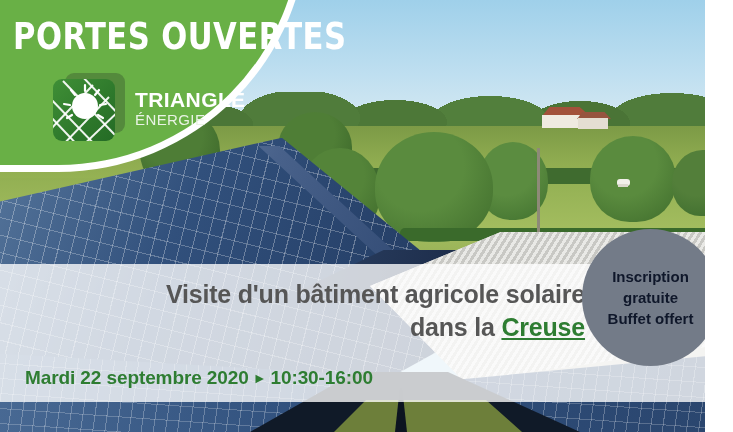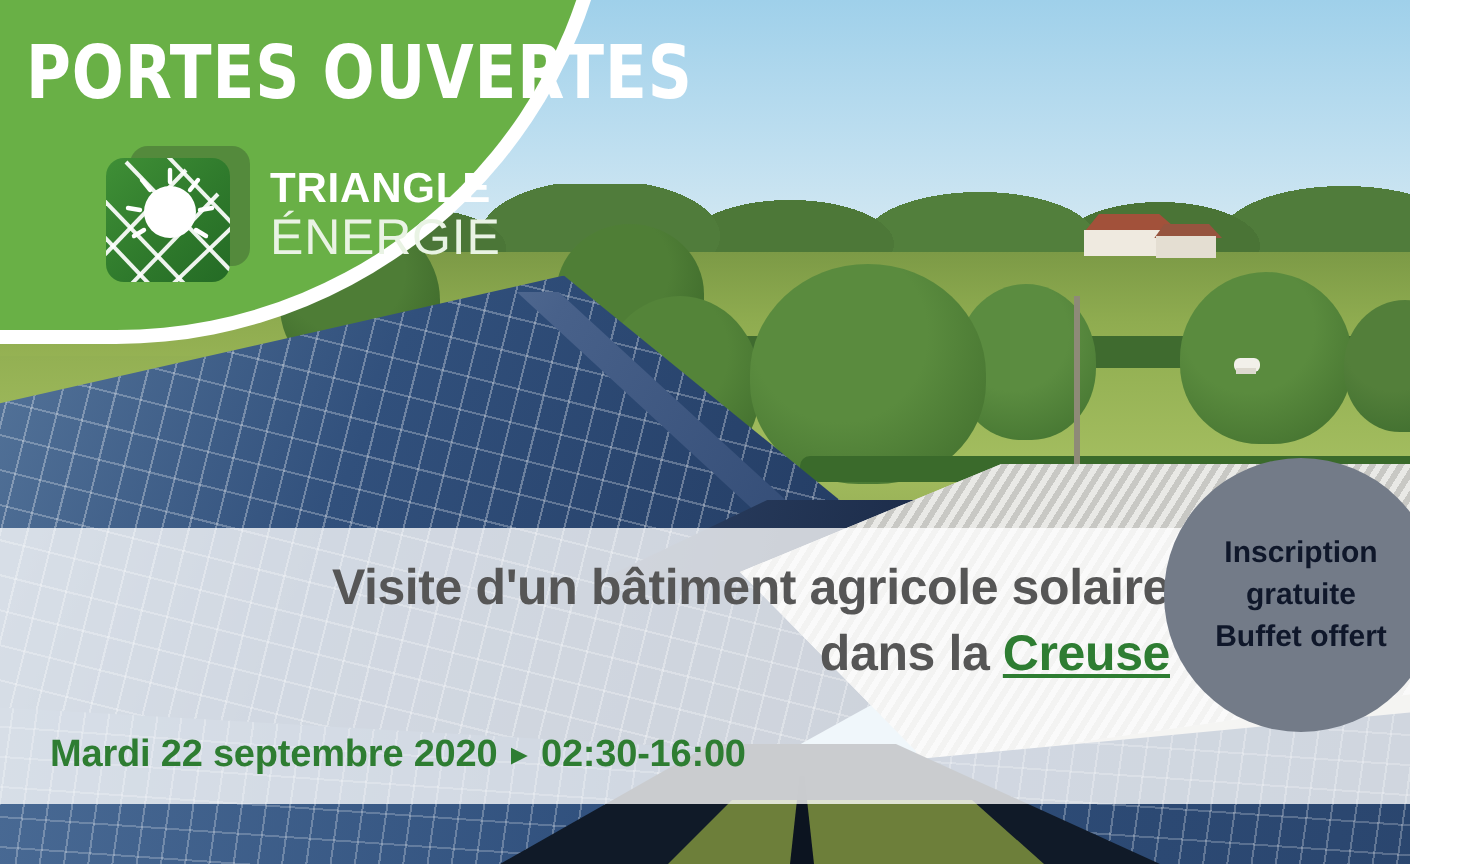--- a/index.html
+++ b/index.html
@@ -290,25 +290,26 @@
   }
   .logo-mark svg { position: absolute; left: 0; top: 6px; }
 
   .logo-text { line-height: 1; padding-bottom: 3px; }
   .logo-text .l1 {
     display: block;
     color: #ffffff;
     font-size: 21px;
     font-weight: 700;
     letter-spacing: 0.4px;
+    text-align: right;
   }
   .logo-text .l2 {
     display: block;
     color: #e9f3e4;
-    font-size: 25px;
+    font-size: 15px;
     font-weight: 400;
     letter-spacing: 0.4px;
     margin-top: 2px;
   }
 
   
   .white-band {
     position: absolute;
     left: 0;
     top: 264px;
@@ -469,21 +470,21 @@
   </div>
 
   <div class="white-band"></div>
 
   <div class="headline">
     <span>Visite d'un bâtiment agricole solaire</span><br>
     <span>dans la </span><span class="accent">Creuse</span>
   </div>
 
   <div class="datetime">
-    <span>Mardi 22 septembre 2020</span><span class="sep">►</span><span>02:30-16:00</span>
+    <span>Mardi 22 septembre 2020</span><span class="sep">►</span><span>10:30-16:00</span>
   </div>
 
   <div class="circle-badge">
     <div class="txt">
       <span>Inscription</span><br>
       <span>gratuite</span><br>
       <span>Buffet offert</span>
     </div>
   </div>
 

